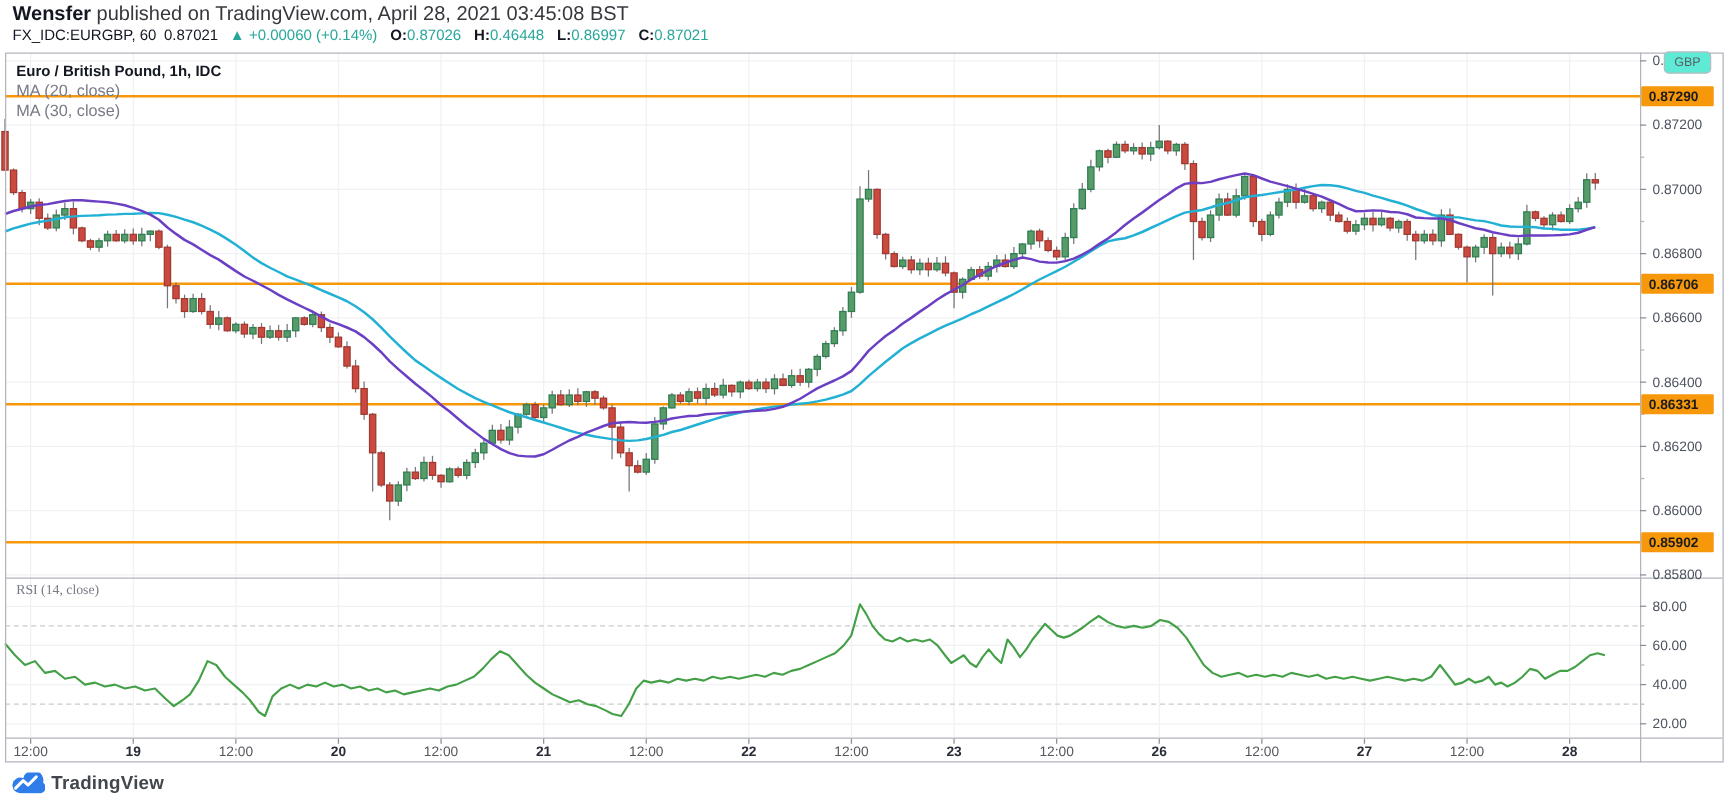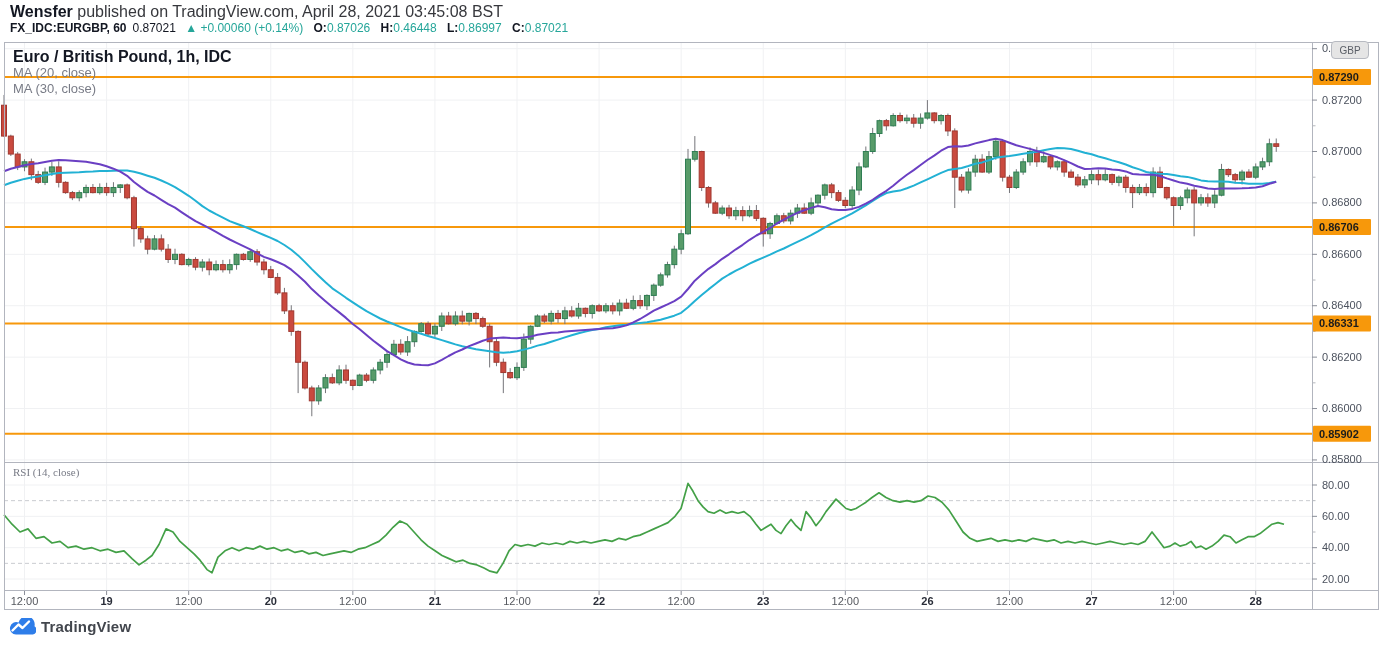--- a/index.html
+++ b/index.html
@@ -2,31 +2,31 @@
 <html style="--teal: #26a69a;"><head>
 <meta charset="utf-8">
 <style>
   html,body{margin:0;padding:0;background:#fff;}
   body{width:1380px;height:645px;position:relative;overflow:hidden;
        font-family:"Liberation Sans",sans-serif;-webkit-font-smoothing:antialiased;}
   .header{position:absolute;left:10px;top:4px;line-height:15px;}
   .hl1{font-size:16px;color:#37383d;}
   .hl1 b{color:#131722;}
   .hl2{font-size:12px;color:#131722;margin-top:2px;}
-  .hl2 .sym{font-weight:700;text-align:right;}
+  .hl2 .sym{font-weight:400;text-align:right;}
   .hl2 .px{margin-left:6px;}
   .teal{color:var(--teal);}
   .hl2 .olbl{font-weight:700;margin-left:7px;}
   .chart-wrap{position:absolute;left:0;top:0;width:1380px;height:612px;}
   svg text{font-family:"Liberation Sans",sans-serif;}
   .legend{position:absolute;left:13px;top:49px;pointer-events:none;}
-  .legend .t{font-size:16px;font-weight:700;color:#131722;line-height:16px;}
+  .legend .t{font-size:12px;font-weight:700;color:#131722;line-height:16px;}
   .legend .m{font-size:13px;color:#787b86;line-height:16px;}
   .rsi-legend{position:absolute;left:13px;top:466px;font-size:11px;color:#787b86;font-family:Liberation Serif, serif;}
-  .pill{position:absolute;left:1331px;top:41px;width:36px;height:16px;background:#e5e5e5;
+  .pill{position:absolute;left:1331px;top:41px;width:36px;height:16px;background:#5eead4;
         border:1px solid #b7bac1;border-radius:4px;font-size:10px;color:#5a5e66;
         display:flex;align-items:center;justify-content:center;}
   .logo{position:absolute;left:9px;top:618px;display:flex;align-items:center;gap:5px;}
   .logo .txt{font-size:15px;font-weight:600;color:#42464d;letter-spacing:.2px;}
 </style>
 </head>
 <body>
 
 <div class="header">
   <div class="hl1"><b>Wensfer</b><span> published on TradingView.com, April 28, 2021 03:45:08 BST</span></div>

